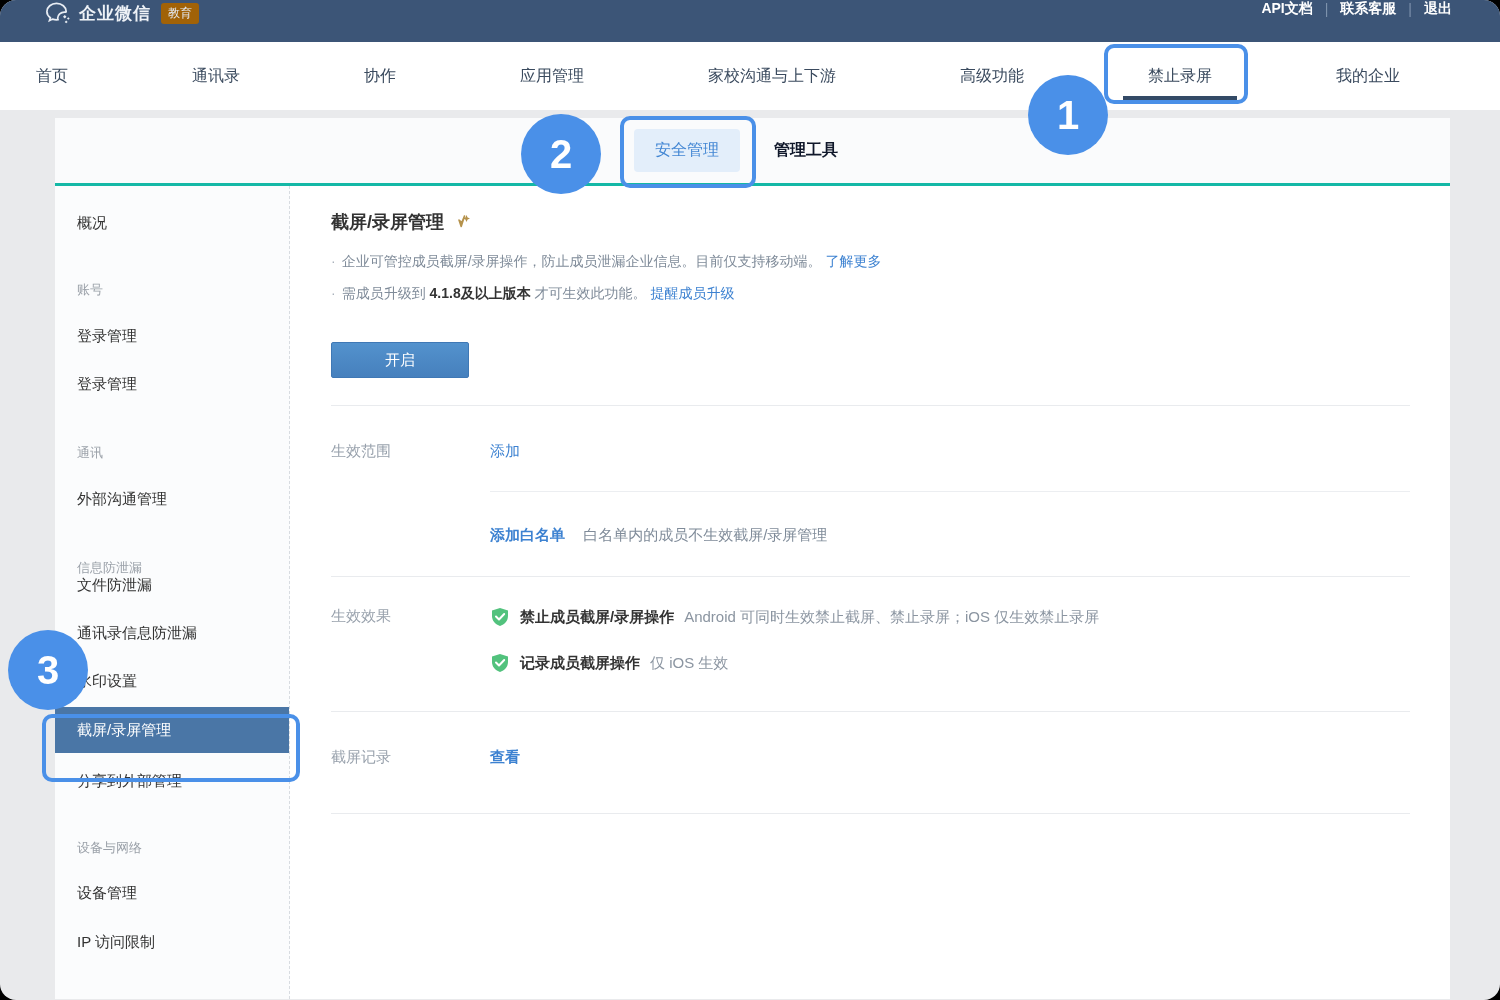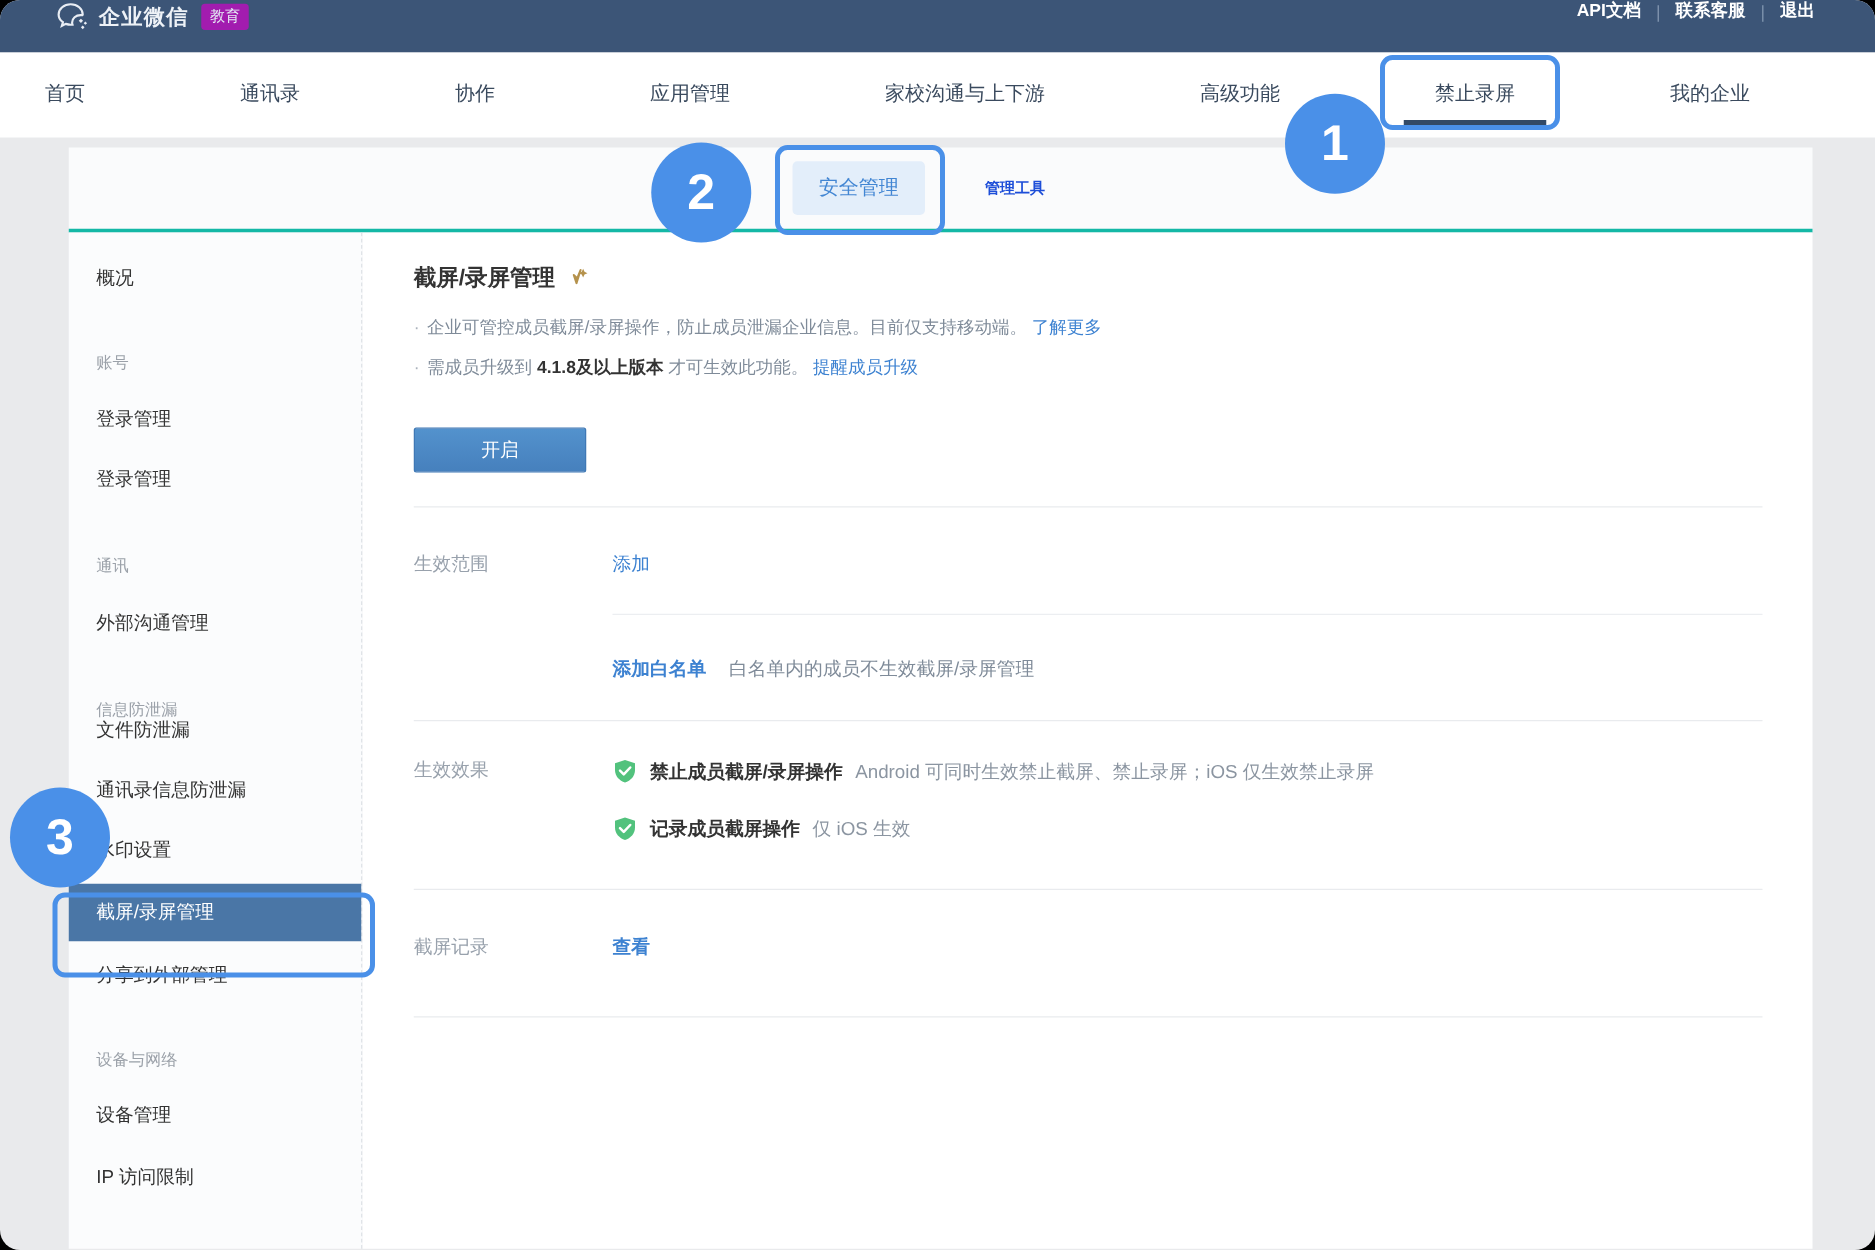--- a/index.html
+++ b/index.html
@@ -6,36 +6,36 @@
   *{box-sizing:border-box;}
   .screen{
     position:relative;width:1500px;height:1000px;border-radius:16px;overflow:hidden;
     background:#e9eaec;font-family:"Liberation Sans","DejaVu Sans",sans-serif;
   }
   
   .topbar{height:42px;background:#3c5577;display:flex;align-items:flex-start;padding:0 48px 12px 44px;color:#fff;}
   .logo-wrap{display:flex;align-items:center;}
   .logo-icon{width:27px;height:27px;margin-right:8px;}
   .brand{font-size:17px;font-weight:bold;color:#eef2f7;letter-spacing:1px;}
-  .edu-badge{margin-left:10px;background:#a21caf;color:#e4ebf4;font-size:12px;padding:2px 7px;border-radius:3px;}
+  .edu-badge{margin-left:10px;background:#a16207;color:#e4ebf4;font-size:12px;padding:2px 7px;border-radius:3px;}
   .topbar-right{margin-left:auto;display:flex;align-items:center;font-size:14px;font-weight:bold;color:#fff;}
   .topbar-right .sep{color:#7d92ac;font-weight:normal;margin:0 12px;}
   .topbar-link{cursor:pointer;}
   
   .mainnav{height:68px;background:#fff;display:flex;align-items:center;justify-content:space-between;
            padding:0 100px 0 36px;font-size:16px;color:#3a4a5e;}
   .nav-item{position:relative;line-height:68px;cursor:pointer;white-space:nowrap;}
   .nav-item.active::after{content:"";position:absolute;left:50%;transform:translateX(-50%);
            bottom:10px;width:114px;height:4px;background:#334a66;}
   
   .panel{position:absolute;left:55px;top:118px;width:1395px;height:882px;}
   .subnav{height:68px;background:#fafbfc;border-bottom:3px solid #14b8a6;display:flex;align-items:center;
           padding-left:579px;}
   .subtab-pill{background:#e3eefa;color:#4286d3;font-size:16px;padding:11px 21px;border-radius:4px;cursor:pointer;}
-  .subtab-plain{font-size:12px;font-weight:bold;color:#1d4ed8;margin-left:48px;cursor:pointer;}
+  .subtab-plain{font-size:16px;font-weight:bold;color:#0f172a;margin-left:34px;cursor:pointer;}
   .body-row{display:flex;height:813px;}
   
   .sidebar{width:235px;background:#fbfcfd;border-right:1px dashed #d8dce1;font-size:15px;color:#333;}
   .side-link{padding-left:22px;height:18px;line-height:18px;cursor:pointer;}
   .side-header{padding-left:22px;height:16px;line-height:16px;font-size:13px;color:#9ba1a9;}
   .side-selected{height:46px;line-height:46px;background:#4a76a6;color:#fff;padding-left:22px;cursor:pointer;}
   
   .content{flex:1;background:#fff;padding:24px 40px 0 41px;font-size:15px;}
   .page-title{display:flex;align-items:center;font-size:18px;font-weight:bold;color:#333;}
   .sparkle{margin-left:8px;width:20px;height:20px;}

